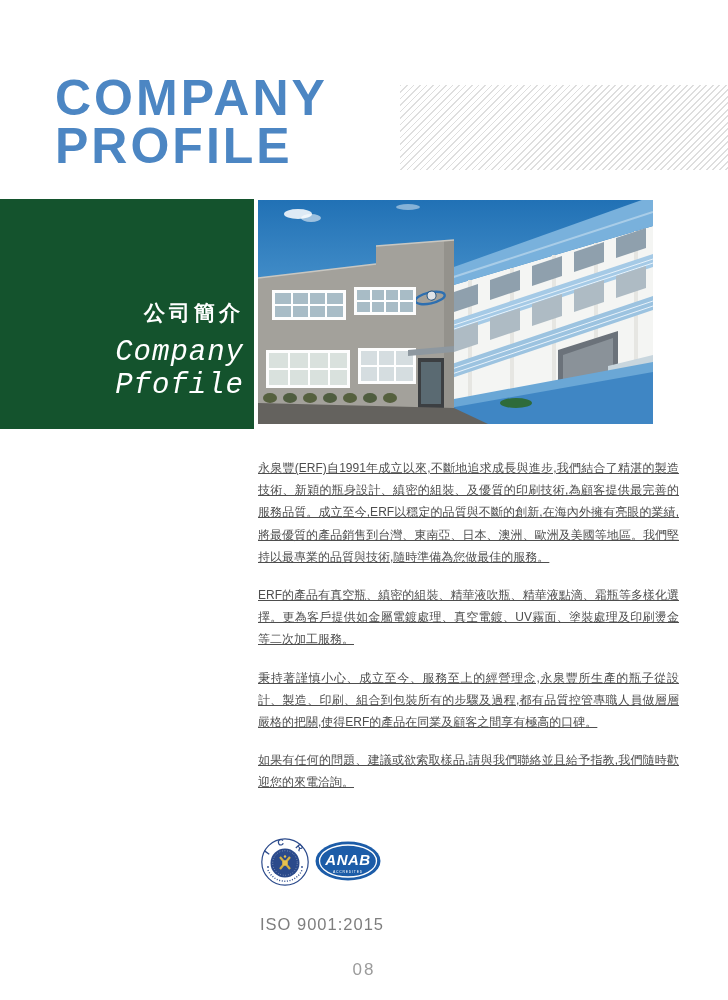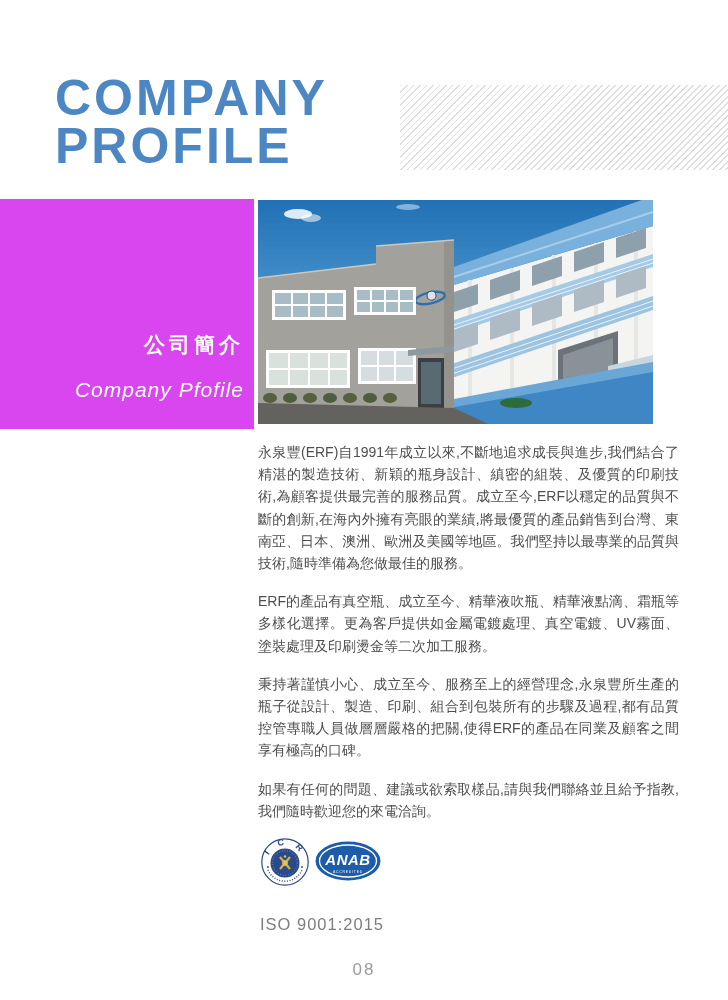--- a/index.html
+++ b/index.html
@@ -9,31 +9,31 @@
   
   .title-block { position:absolute; left:55px; top:72px; color:#4c86c3; font-weight:bold; }
   .title-line { font-size:50px; line-height:53px; letter-spacing:3px; }
   .title-line.l2 { margin-top:-5px; }
 
   
   .stripes { position:absolute; left:400px; top:85px; width:328px; height:85px;
     background:repeating-linear-gradient(135deg,#dedede 0 1.3px,#ffffff 1.3px 4.6px); }
 
   
-  .side-label { position:absolute; left:0; top:199px; width:254px; height:230px; background:#d946ef; }
+  .side-label { position:absolute; left:0; top:199px; width:254px; height:230px; background:#14532d; }
   .side-label-inner { position:absolute; right:10px; bottom:27px; text-align:right; color:#ffffff; }
   .side-zh { font-size:21px; font-weight:bold; letter-spacing:4px; }
-  .side-en { font-size:21px; font-style:italic; letter-spacing:1px; margin-top:19px; }
+  .side-en { font-size:29px; font-style:italic; letter-spacing:1px; margin-top:9px;font-family:Liberation Mono, monospace; }
 
   
   .photo { position:absolute; left:258px; top:200px; width:395px; height:224px; display:block; }
 
   
   .content { position:absolute; left:258px; top:441px; width:421px; color:#4e4e4e; }
-  .content p { margin:0 0 16px 0; font-size:14px; line-height:22.2px; text-align:justify; }
+  .content p { margin:16px 0 16px 0; font-size:12px; line-height:22.2px; text-align:justify;text-decoration:underline; }
 
   
   .certs { position:absolute; left:260px; top:836px; display:flex; align-items:center; gap:5px; }
   .iso { position:absolute; left:260px; top:891px; font-size:16.5px; letter-spacing:1px; color:#7e7e7e;margin-top:24px; }
 
   
   .page-number { position:absolute; left:0; top:960px; width:728px; text-align:center;
     font-size:17px; letter-spacing:2px; color:#9b9b9b; }
 </style>
 </head>
@@ -156,21 +156,21 @@
     <ellipse cx="72" cy="198" rx="7" ry="5" fill="#4f5d3f"></ellipse>
     <ellipse cx="92" cy="198" rx="7" ry="5" fill="#55603e"></ellipse>
     <ellipse cx="112" cy="198" rx="7" ry="5" fill="#4f5d3f"></ellipse>
     <ellipse cx="132" cy="198" rx="7" ry="5" fill="#55603e"></ellipse>
 
     <polygon points="0,203 196,208 230,224 0,224" fill="#64625e"></polygon>
   </svg>
 
   <div class="content">
       <p>永泉豐(ERF)自1991年成立以來,不斷地追求成長與進步,我們結合了精湛的製造技術、新穎的瓶身設計、縝密的組裝、及優質的印刷技術,為顧客提供最完善的服務品質。成立至今,ERF以穩定的品質與不斷的創新,在海內外擁有亮眼的業績,將最優質的產品銷售到台灣、東南亞、日本、澳洲、歐洲及美國等地區。我們堅持以最專業的品質與技術,隨時準備為您做最佳的服務。</p>
-      <p>ERF的產品有真空瓶、成立至今、精華液吹瓶、精華液點滴、霜瓶等多樣化選擇。更為客戶提供如金屬電鍍處理、真空電鍍、UV霧面、塗裝處理及印刷燙金等二次加工服務。</p>
+      <p>ERF的產品有真空瓶、縝密的組裝、精華液吹瓶、精華液點滴、霜瓶等多樣化選擇。更為客戶提供如金屬電鍍處理、真空電鍍、UV霧面、塗裝處理及印刷燙金等二次加工服務。</p>
       <p>秉持著謹慎小心、成立至今、服務至上的經營理念,永泉豐所生產的瓶子從設計、製造、印刷、組合到包裝所有的步驟及過程,都有品質控管專職人員做層層嚴格的把關,使得ERF的產品在同業及顧客之間享有極高的口碑。</p>
       <p>如果有任何的問題、建議或欲索取樣品,請與我們聯絡並且給予指教,我們隨時歡迎您的來電洽詢。</p>
     </div>
 
   <div class="certs">
     <svg width="50" height="50" viewBox="0 0 50 50">
       <circle cx="25" cy="26" r="23.2" fill="#ffffff" stroke="#2b4a8b" stroke-width="1.2"></circle>
       <defs>
         <path id="icrArc" d="M 7,27 A 18 18 0 0 1 43,27" fill="none"></path>
       </defs>

